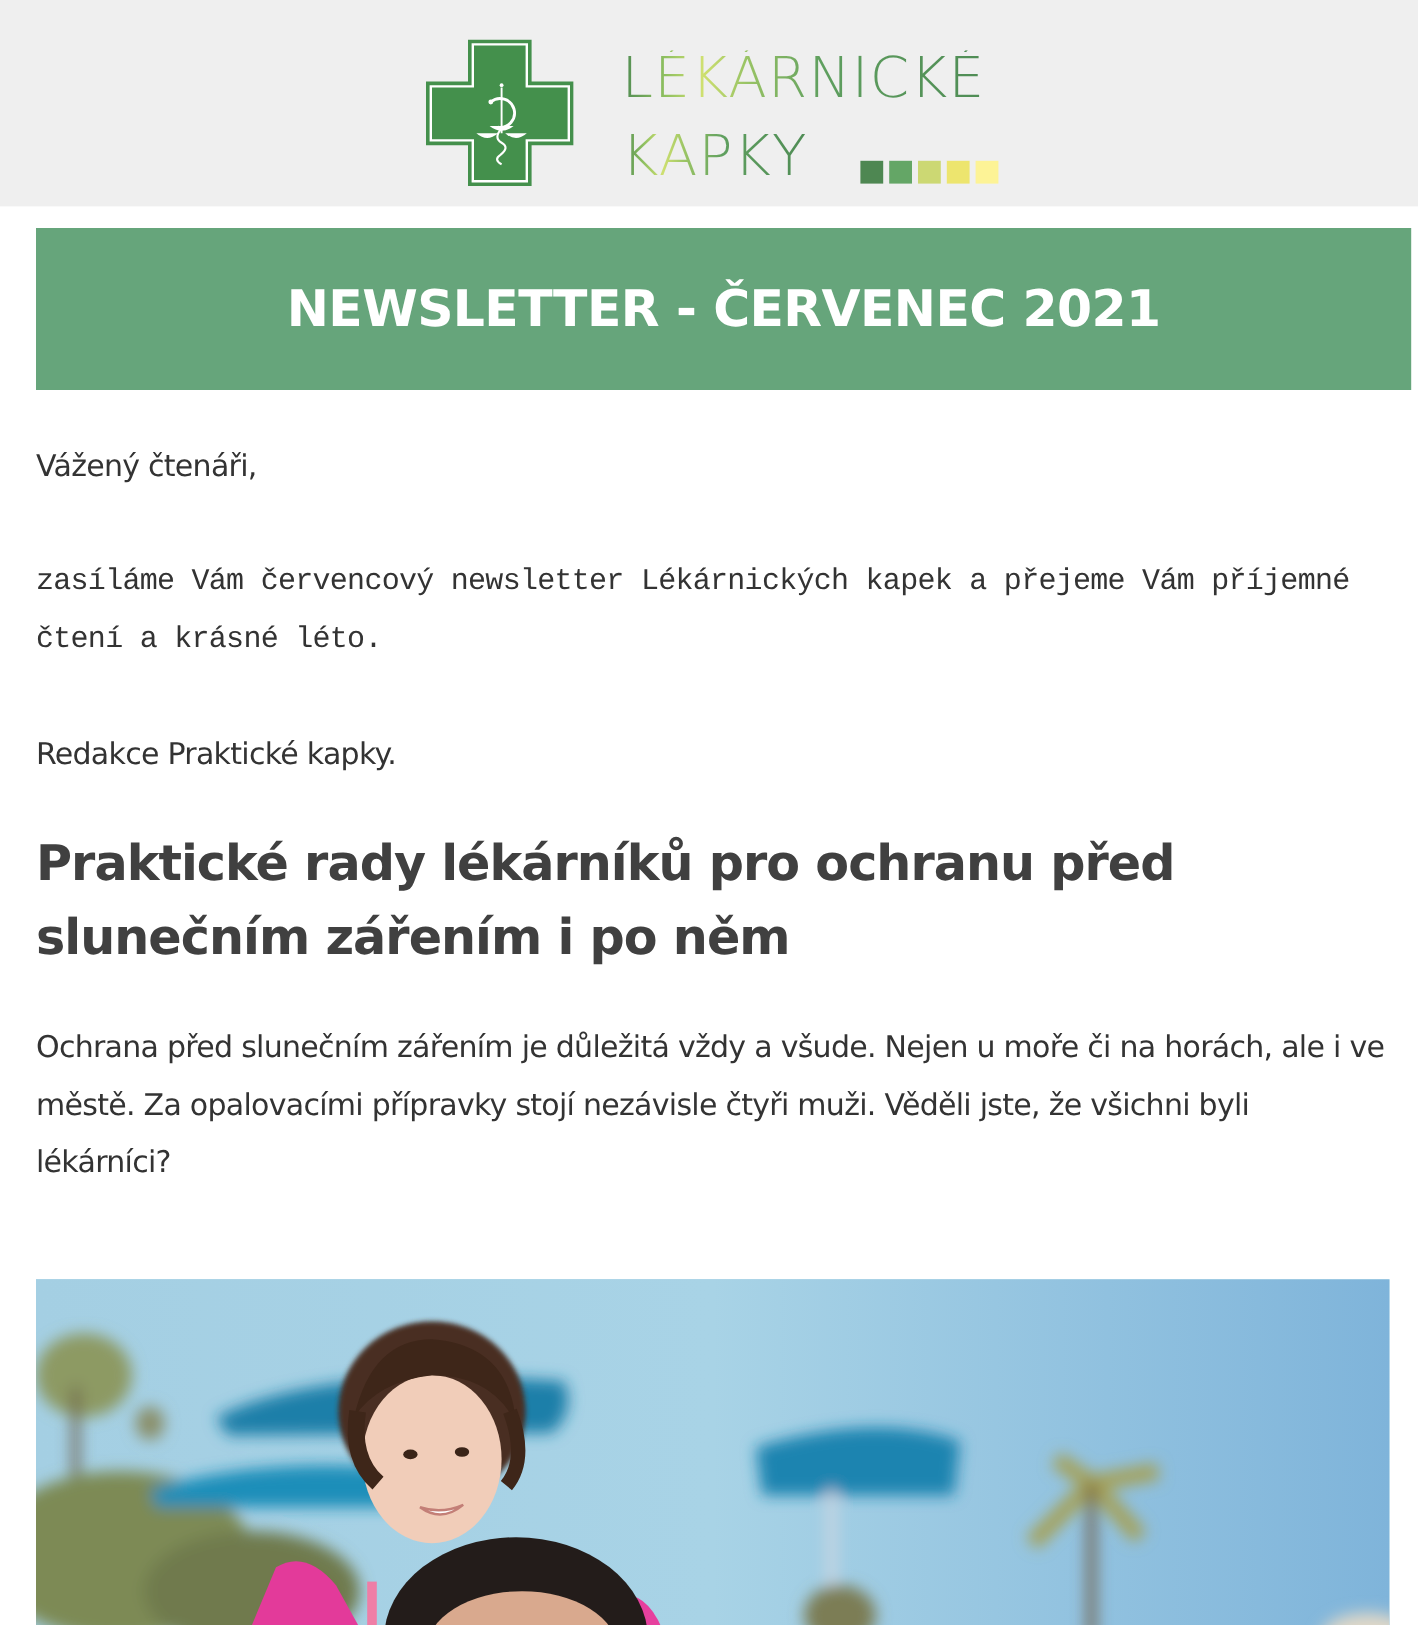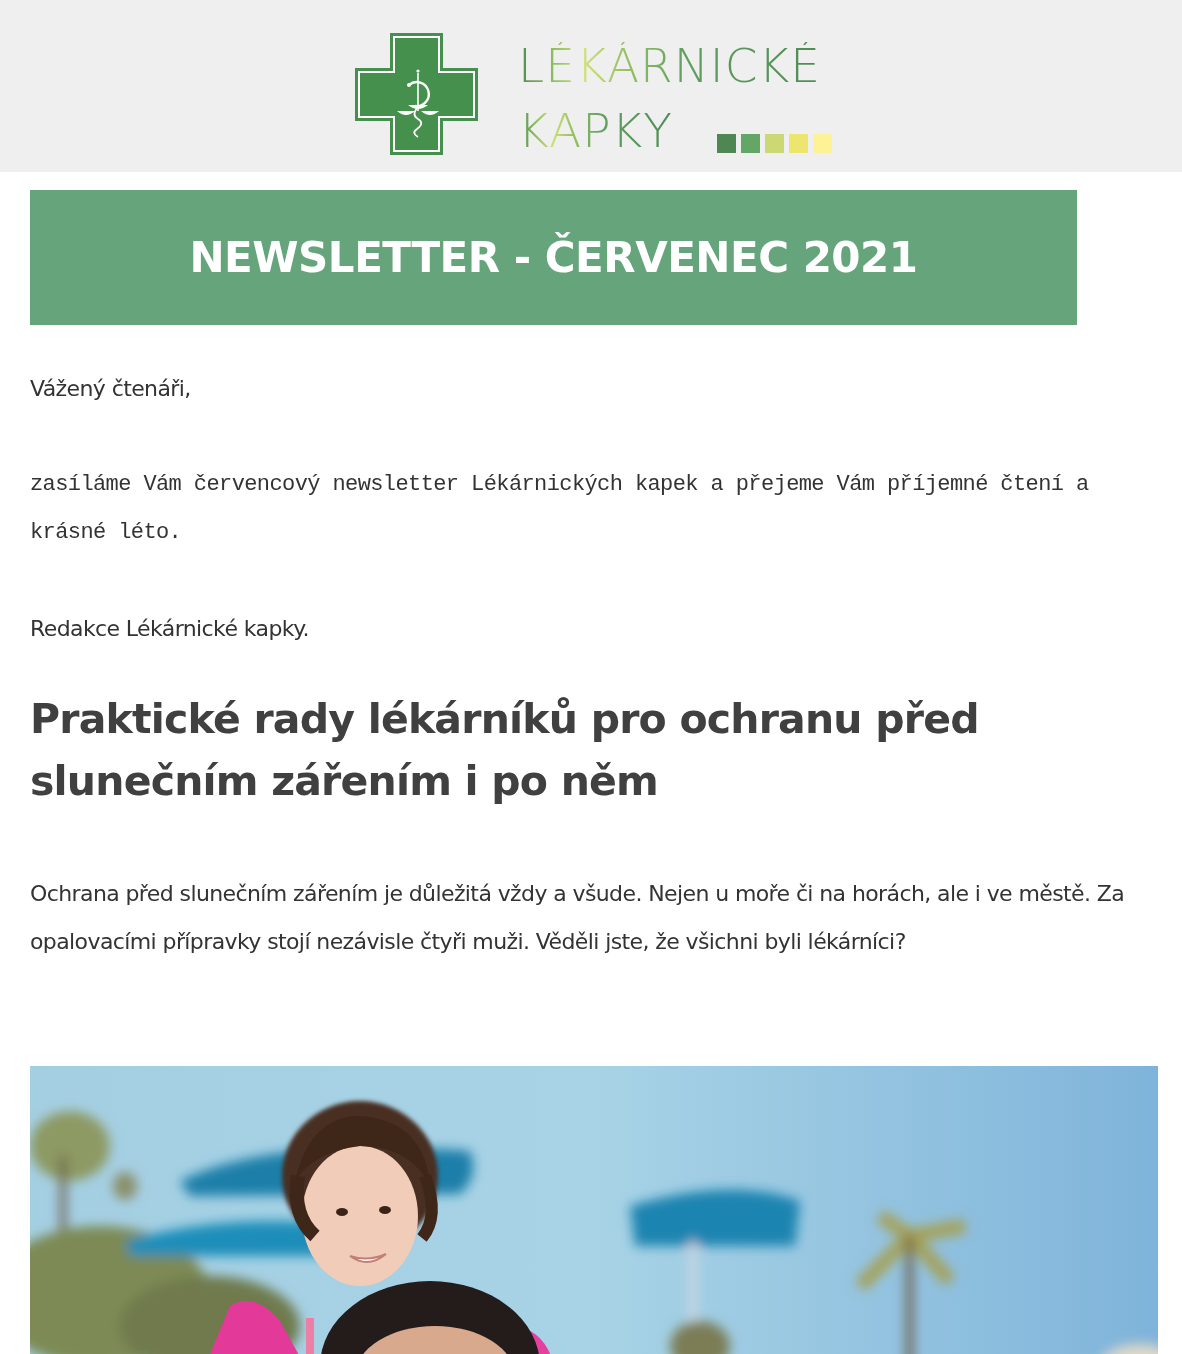--- a/index.html
+++ b/index.html
@@ -55,21 +55,21 @@
       gap: 5px;
     }
     .logo-square {
       width: 19px;
       height: 19px;
     }
     .banner {
       position: absolute;
       left: 30px;
       top: 190px;
-      width: 1047px;
+      width: 1146px;
       height: 135px;
       background: #66a57b;
       display: flex;
       align-items: center;
       justify-content: center;
     }
     .banner-title {
       color: #ffffff;
       font-family: "DejaVu Sans", sans-serif;
       font-weight: bold;
@@ -77,41 +77,41 @@
       letter-spacing: -0.5px;
     }
     .content {
       position: absolute;
       left: 30px;
       top: 360px;
       width: 1130px;
     }
     .p {
       font-family: "DejaVu Sans", sans-serif;
-      font-size: 22px;
+      font-size: 25px;
       line-height: 48px;
       color: #333333;
       letter-spacing: -0.6px;
     }
     .greeting { position: absolute; top: 5px; left: 0; }
     .intro { position: absolute; top: 101px; left: 0; width: 1130px; font-family: Liberation Mono, monospace; }
     .signature { position: absolute; top: 245px; left: 0; }
     .headline {
       position: absolute;
       top: 328px;
       left: 0;
       width: 1100px;
       font-family: "DejaVu Sans", sans-serif;
       font-weight: bold;
       font-size: 41px;
       line-height: 62px;
       color: #404040;
       letter-spacing: -0.8px;
     }
-    .article-lead { position: absolute; top: 510px; left: 0; width: 1130px; }
+    .article-lead { position: absolute; top: 489px; left: 0; width: 1130px; }
     .photo {
       position: absolute;
       left: 30px;
       top: 1066px;
       width: 1128px;
       height: 300px;
       overflow: hidden;
       background: linear-gradient(180deg, #9ecde3 0%, #a6d2e6 60%, #b4d8e8 100%);
     }
   </style>
@@ -145,21 +145,21 @@
   </div>
 </div>
 
 <div class="banner">
   <div class="banner-title">NEWSLETTER - ČERVENEC 2021</div>
 </div>
 
 <div class="content">
   <p class="p greeting">Vážený čtenáři,</p>
   <p class="p intro">zasíláme Vám červencový newsletter Lékárnických kapek a přejeme Vám příjemné čtení a krásné léto.</p>
-  <p class="p signature">Redakce Lékárnické kapky.</p>
+  <p class="p signature">Redakce Praktické kapky.</p>
   <h2 class="headline">Praktické rady lékárníků pro ochranu před slunečním zářením i po něm</h2>
   <p class="p article-lead">Ochrana před slunečním zářením je důležitá vždy a všude. Nejen u moře či na horách, ale i ve městě. Za opalovacími přípravky stojí nezávisle čtyři muži. Věděli jste, že všichni byli lékárníci?</p>
 </div>
 
 <div class="photo">
   <svg width="1128" height="300" viewBox="0 0 1128 300" xmlns="http://www.w3.org/2000/svg">
     <defs>
       <filter id="blur" x="-20%" y="-20%" width="140%" height="140%">
         <feGaussianBlur stdDeviation="6"></feGaussianBlur>
       </filter>

